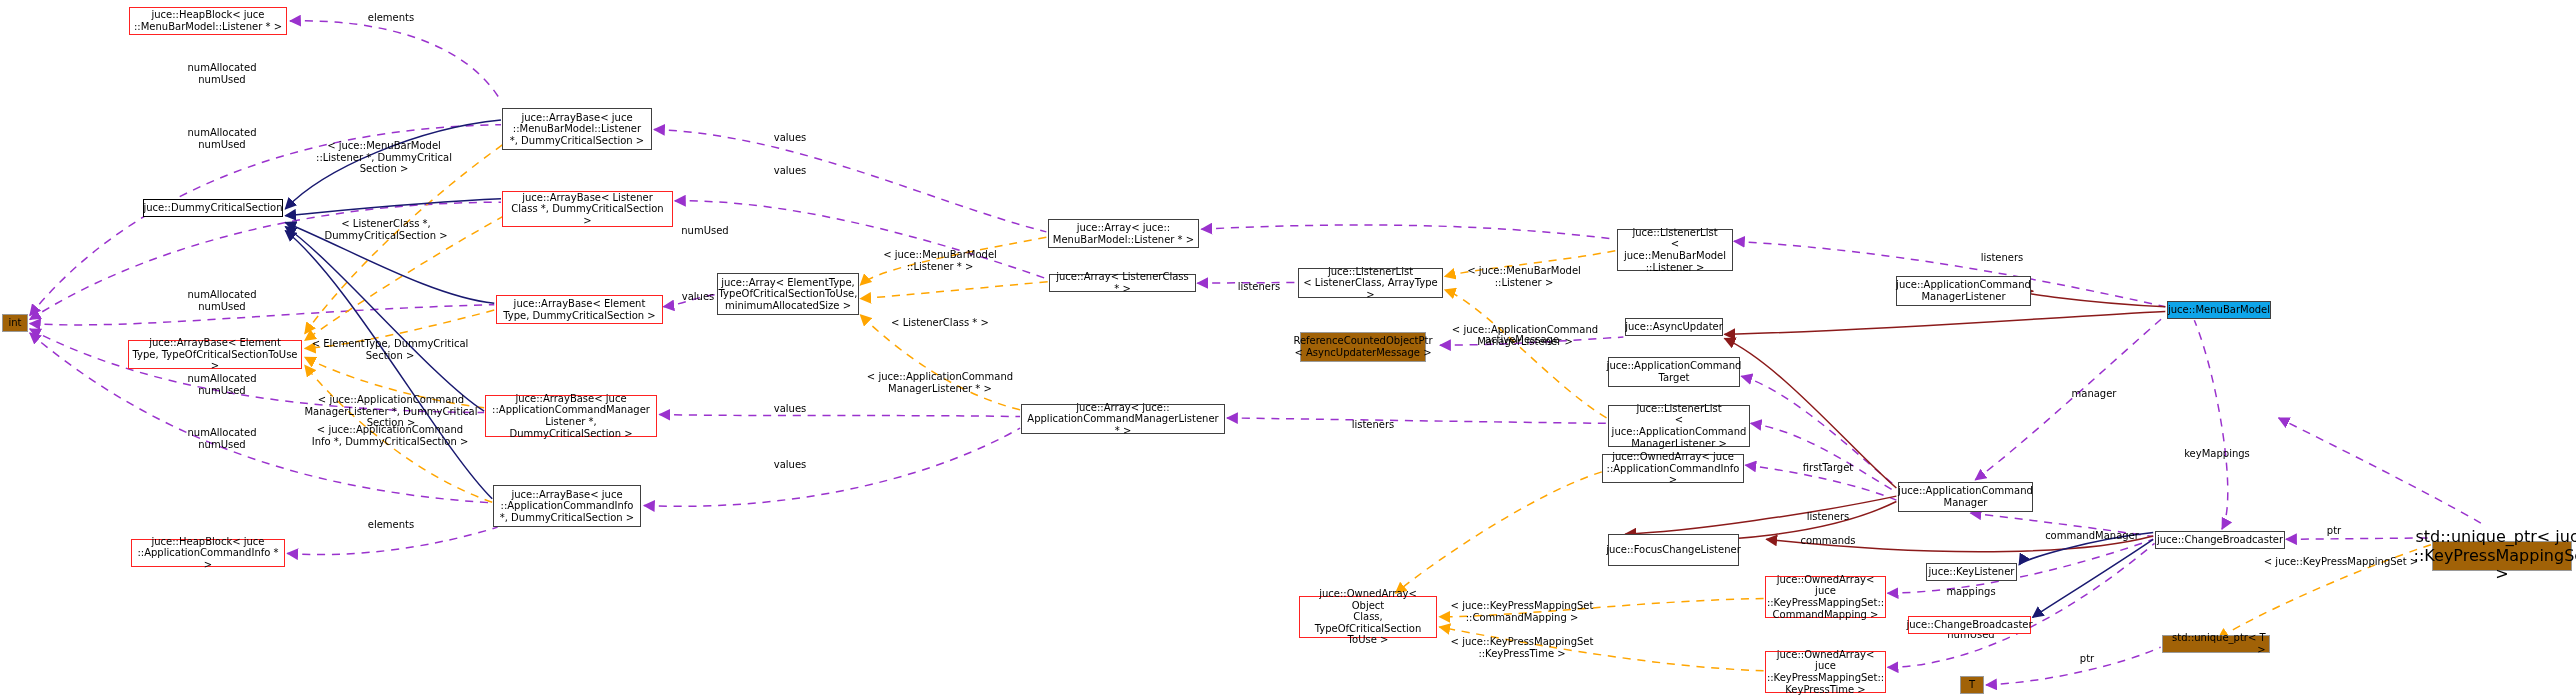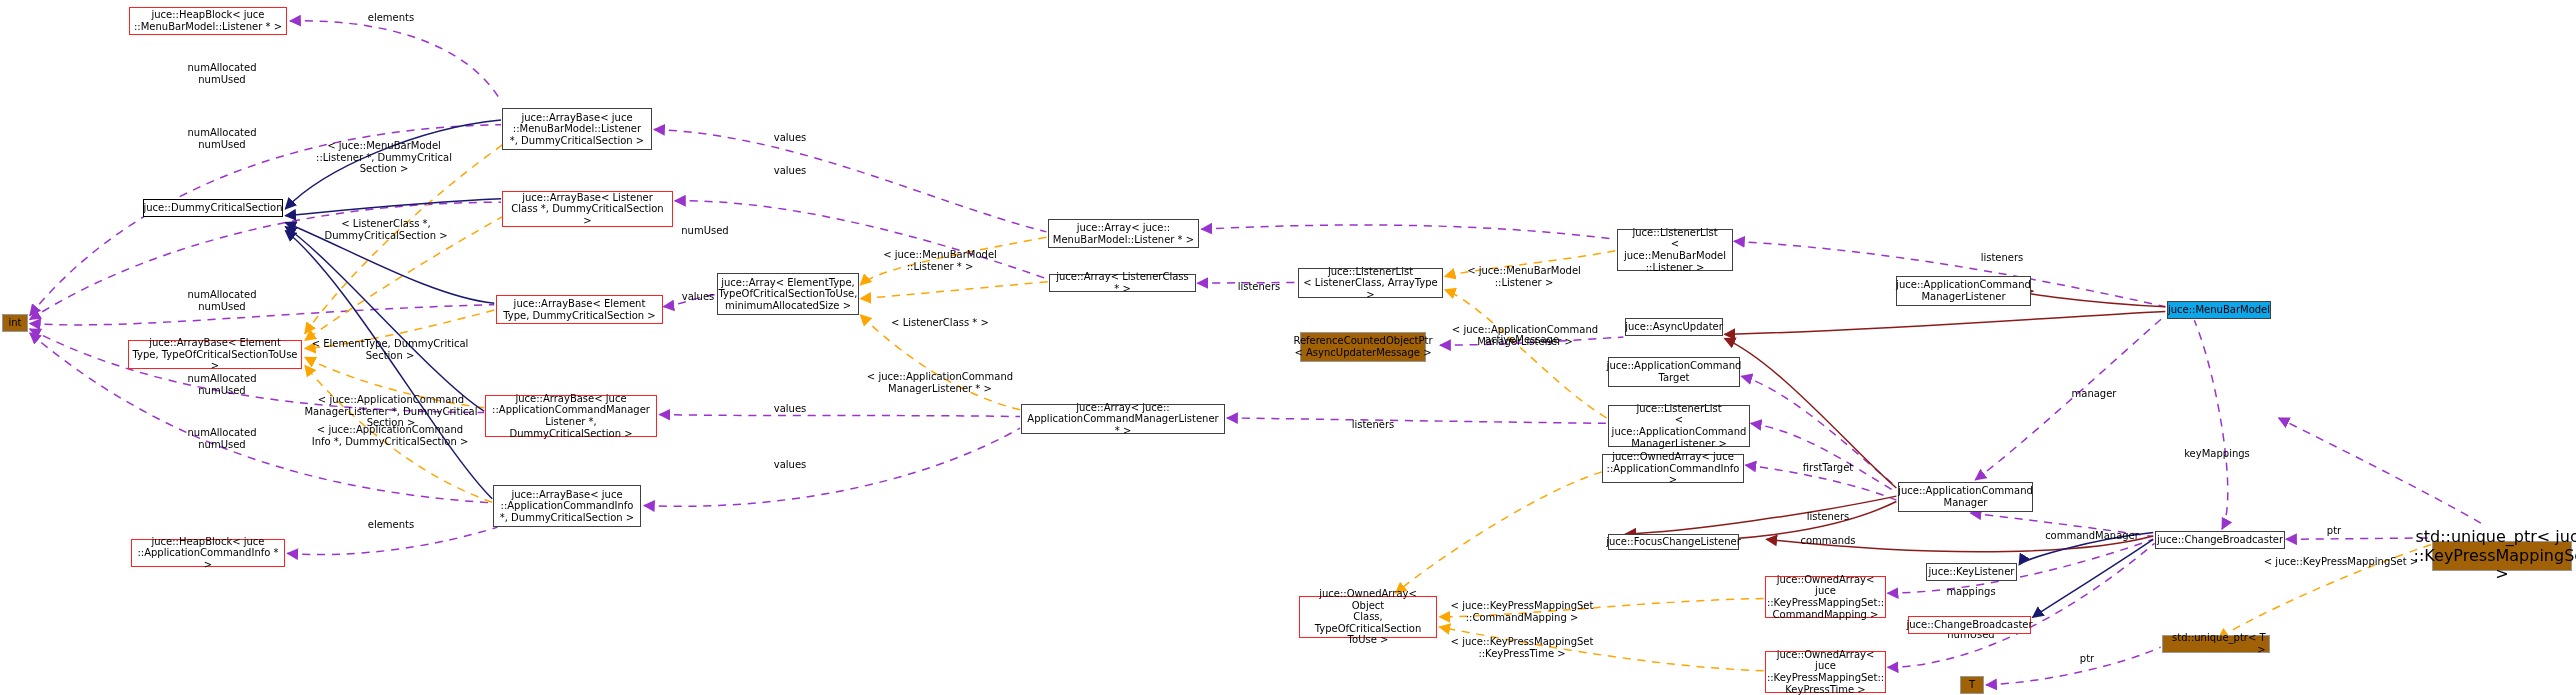--- a/index.html
+++ b/index.html
@@ -213,21 +213,21 @@
 &lt; juce::MenuBarModel
 ::Listener &gt;</div>
   <div class="node b-dark" style="left:1625px;top:318px;width:98px;height:18px;font-size:10px;">juce::AsyncUpdater</div>
   <div class="node b-dark" style="left:1608px;top:357px;width:132px;height:30px;font-size:10px;">juce::ApplicationCommand
 Target</div>
   <div class="node b-dark" style="left:1608px;top:405px;width:142px;height:42px;font-size:10px;">juce::ListenerList
 &lt; juce::ApplicationCommand
 ManagerListener &gt;</div>
   <div class="node b-dark" style="left:1602px;top:454px;width:142px;height:29px;font-size:10px;">juce::OwnedArray&lt; juce
 ::ApplicationCommandInfo &gt;</div>
-  <div class="node b-dark" style="left:1608px;top:534px;width:131px;height:16px;font-size:10px;">juce::FocusChangeListener</div>
+  <div class="node b-dark" style="left:1608px;top:534px;width:131px;height:32px;font-size:10px;">juce::FocusChangeListener</div>
   <div class="node b-dark" style="left:1896px;top:276px;width:135px;height:30px;font-size:10px;">juce::ApplicationCommand
 ManagerListener</div>
   <div class="node b-dark" style="left:1898px;top:482px;width:135px;height:30px;font-size:10px;">juce::ApplicationCommand
 Manager</div>
   <div class="node focus" style="left:2167px;top:301px;width:104px;height:18px;font-size:10px;">juce::MenuBarModel</div>
   <div class="node b-dark" style="left:1926px;top:563px;width:91px;height:18px;font-size:10px;">juce::KeyListener</div>
   <div class="node b-red" style="left:1908px;top:616px;width:123px;height:18px;font-size:10px;">juce::ChangeBroadcaster</div>
   <div class="node b-red" style="left:1299px;top:596px;width:138px;height:42px;font-size:10px;">juce::OwnedArray&lt; Object
 Class, TypeOfCriticalSection
 ToUse &gt;</div>

